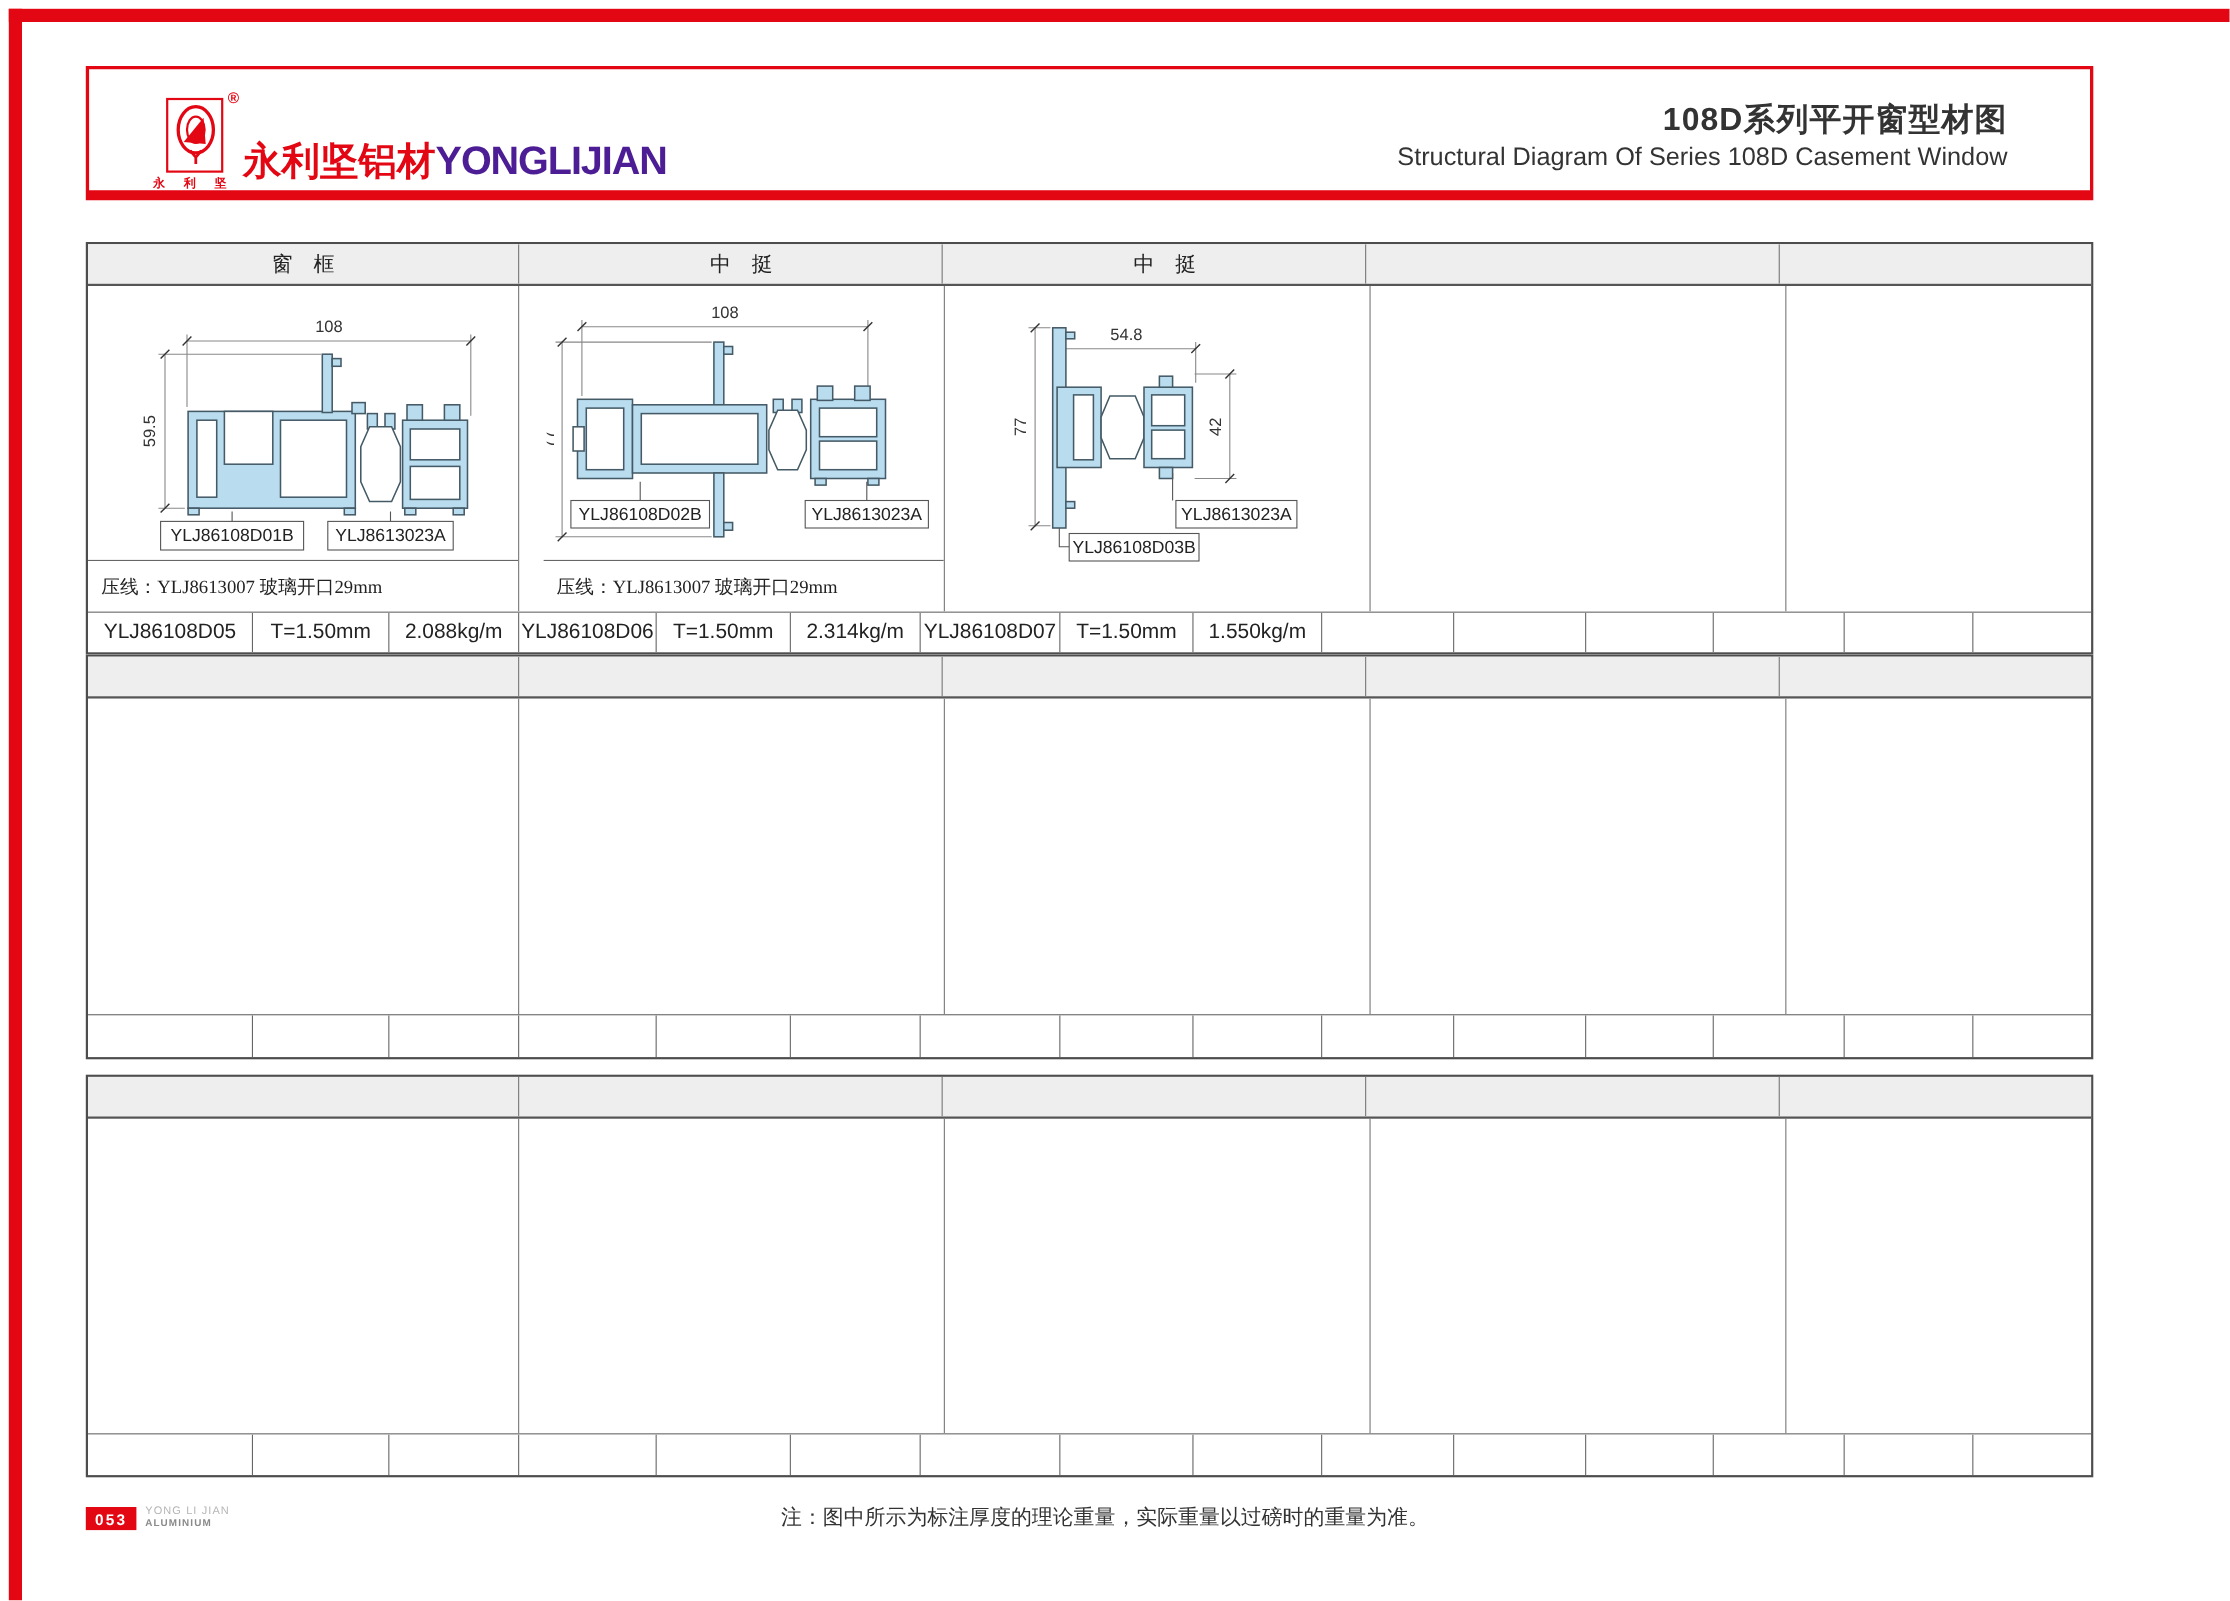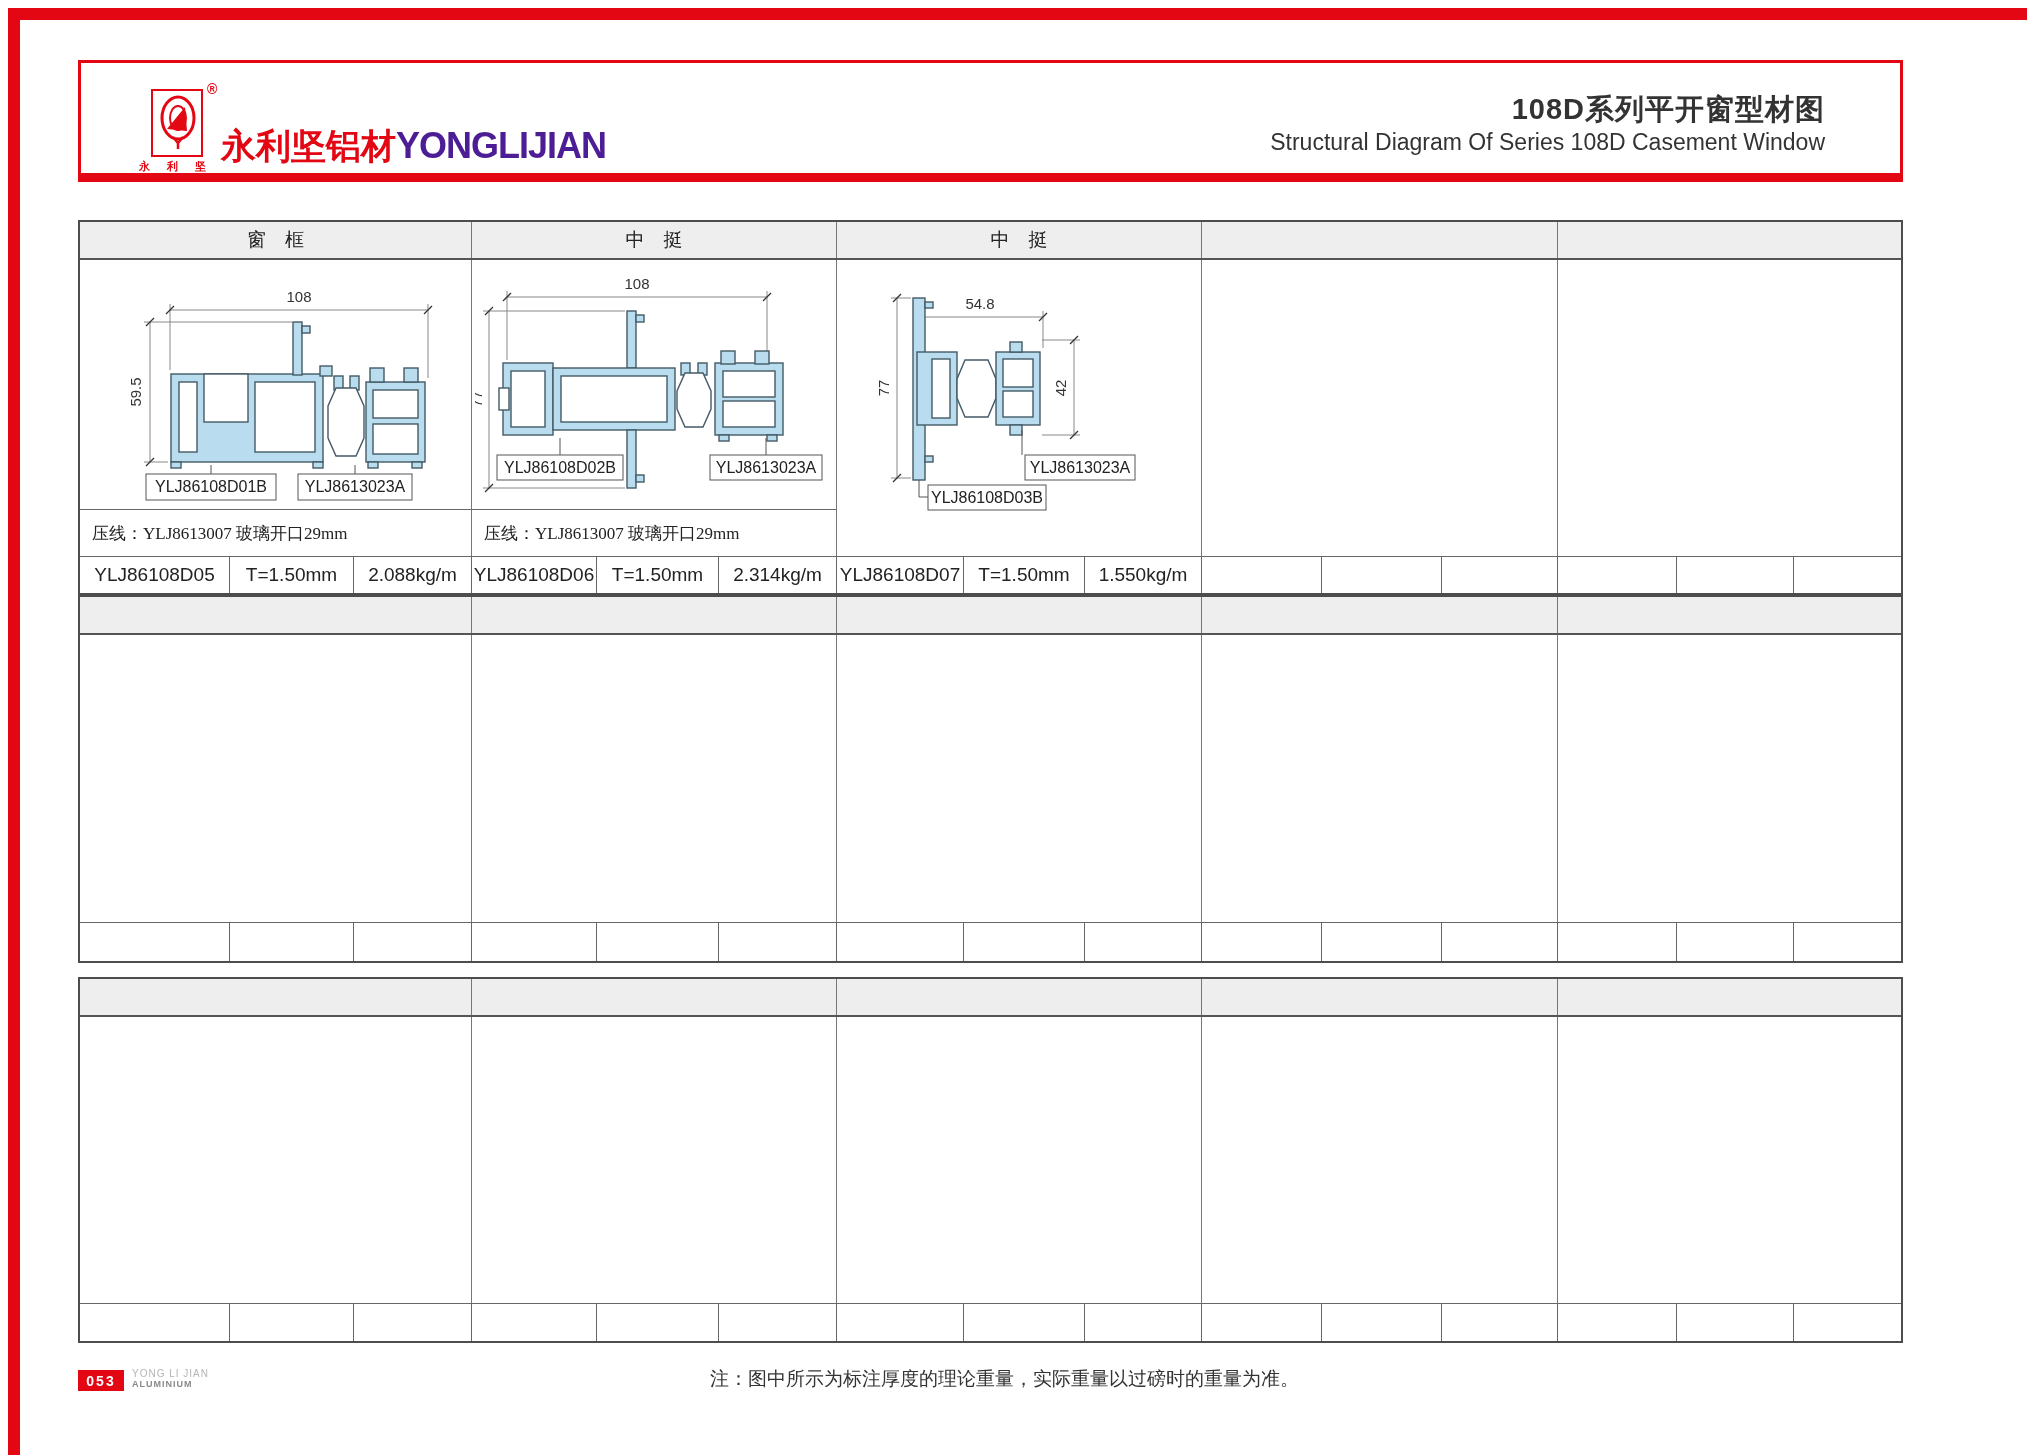--- a/index.html
+++ b/index.html
@@ -19,24 +19,24 @@
   .company-en{font-size:36px;font-weight:900;color:#4c1d95;letter-spacing:-1px;}
   .titles{position:absolute;right:75px;top:28px;text-align:right;}
   .title-cn{font-size:29px;line-height:36px;font-weight:600;color:#333;letter-spacing:1px;}
   .title-en{font-size:23px;line-height:30px;font-weight:400;color:#333;}
 
   
   .ptable{position:absolute;left:78px;width:1825px;border:2px solid #4d4d4d;box-sizing:border-box;background:#fff;}
   .t1{top:220px;}
   .t2{top:595px;}
   .t3{top:977px;}
-  .thead{display:flex;background:#eeeeee;border-bottom:2px solid #555;overflow:hidden;height:36px;}
+  .thead{display:flex;background:#eeeeee;border-bottom:2px solid #555;overflow:hidden;height:36px;gap:20px;}
   .hcell{box-sizing:border-box;border-right:1px solid #777;display:flex;align-items:center;justify-content:center;font-size:19px;color:#222;white-space:nowrap;}
   .hcell:last-child{border-right:none;}
-  .tbody{display:flex;overflow:hidden;position:relative;}
+  .tbody{display:flex;overflow:hidden;position:relative;gap:22px;}
   .t1 .tbody{height:296px;}
   .t2 .tbody{height:287px;}
   .t3 .tbody{height:286px;}
   .bcell{box-sizing:border-box;border-right:1px solid #777;position:relative;overflow:hidden;}
   .bcell:last-child{border-right:none;}
   .tspec{display:flex;border-top:1px solid #666;overflow:hidden;}
   .t1 .tspec{height:36px;}
   .t2 .tspec{height:38px;}
   .t3 .tspec{height:37px;}
   .scell{box-sizing:border-box;border-right:1px solid #666;display:flex;align-items:center;justify-content:center;font-size:19px;color:#222;white-space:nowrap;}

